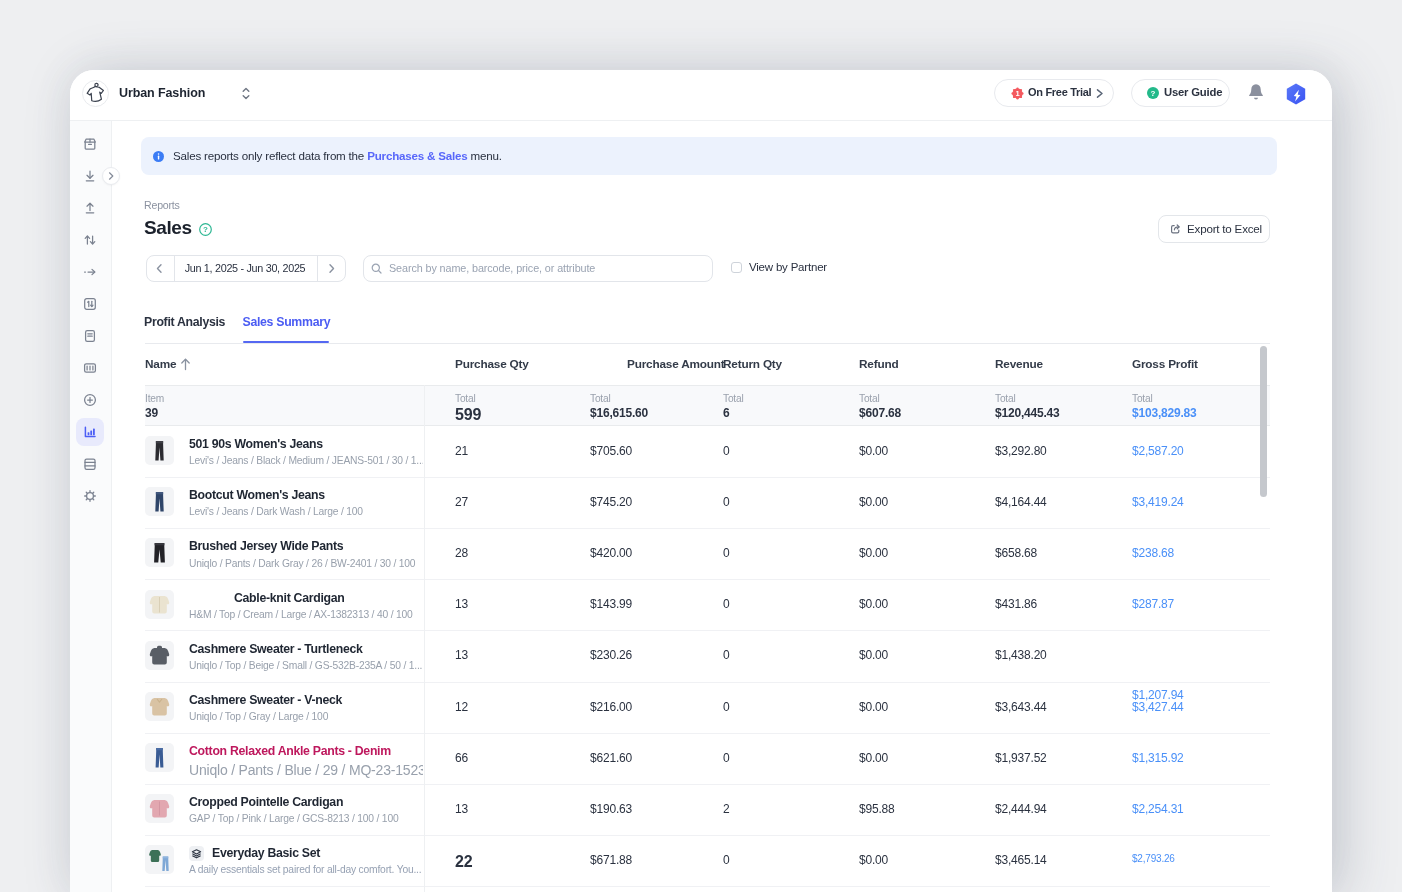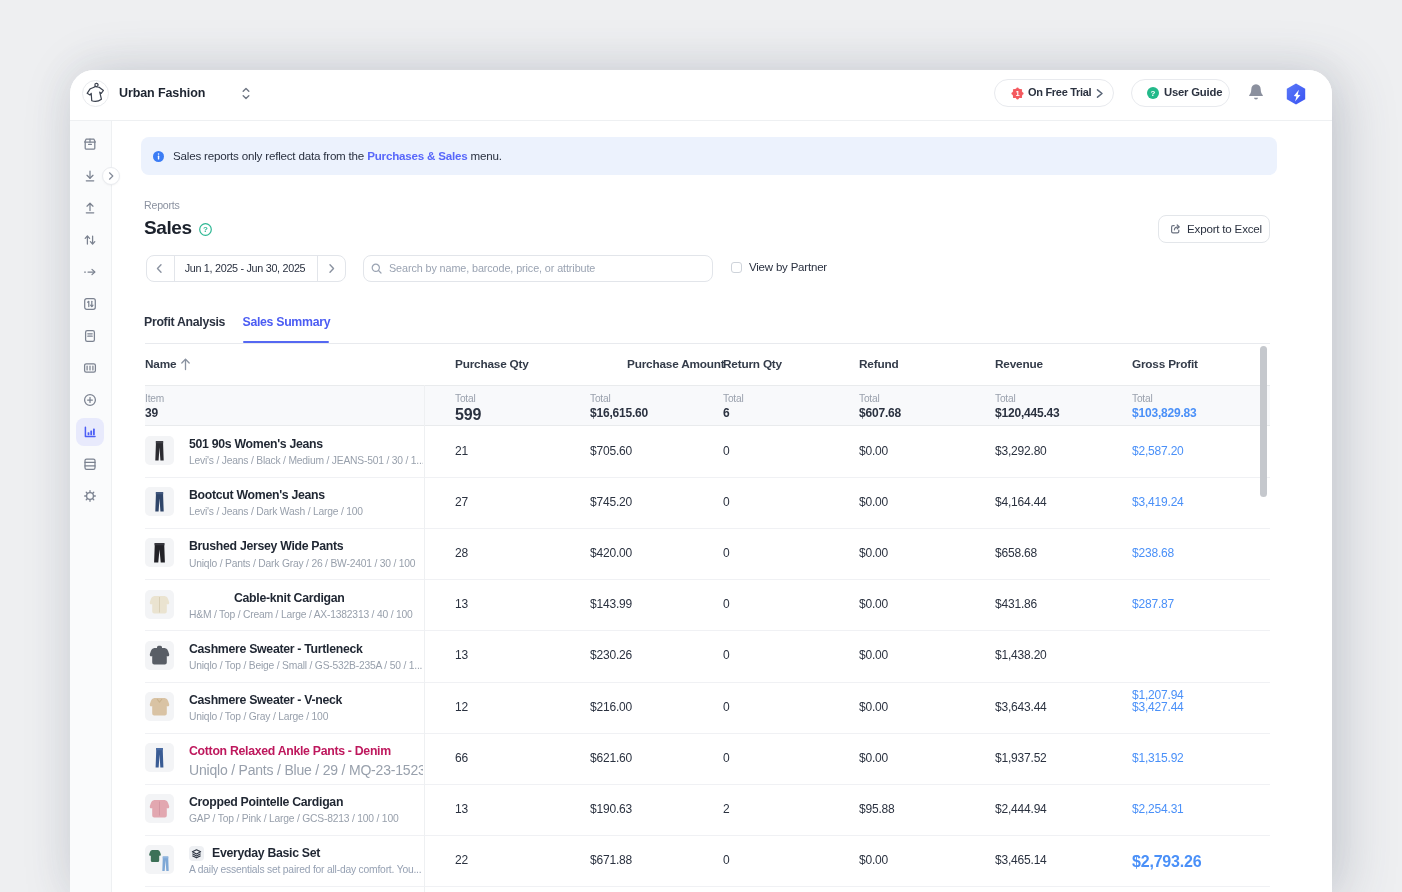--- a/index.html
+++ b/index.html
@@ -365,20 +365,20 @@
 <div class="abs" style="left:189px;top:846.4px;width:15px;height:15px;border-radius:4px;background:#eef0f3;"></div>
 <svg class="abs" style="left:191px;top:848.4px" width="11" height="11" viewBox="0 0 16 16">
 <g fill="none" stroke="#2f3745" stroke-width="1.6" stroke-linejoin="round">
 <path d="M8 2.5 L14 5.6 L8 8.7 L2 5.6 Z"></path>
       <path d="M2 8.4 L8 11.5 L14 8.4"></path>
       <path d="M2 11.2 L8 14.3 L14 11.2"></path>
     </g>
   </svg>
 <div class="txt" style="left:212px;top:846.3px;font-size:12.3px;font-weight:600;color:#1f2632;letter-spacing:-0.3px;">Everyday Basic Set</div>
 <div class="txt" style="left:189px;top:864.4px;font-size:10.3px;font-weight:400;color:#96a1b3;letter-spacing:-0.2px;width:234px;overflow:hidden;">A daily essentials set paired for all-day comfort. You...</div>
-<div class="txt" style="left:455px;top:853.0px;font-size:12px;font-weight:400;color:#2b3240;letter-spacing:-0.2px;text-align:right;">22</div>
+<div class="txt" style="left:455px;top:853.0px;font-size:16px;font-weight:700;color:#2b3240;letter-spacing:-0.2px;text-align:right;">22</div>
 <div class="txt" style="left:590px;top:853.0px;font-size:12px;font-weight:500;color:#2b3240;letter-spacing:-0.2px;">$671.88</div>
 <div class="txt" style="left:723px;top:853.0px;font-size:12px;font-weight:500;color:#2b3240;letter-spacing:-0.2px;">0</div>
 <div class="txt" style="left:859px;top:853.0px;font-size:12px;font-weight:500;color:#2b3240;letter-spacing:-0.2px;">$0.00</div>
 <div class="txt" style="left:995px;top:853.0px;font-size:12px;font-weight:500;color:#2b3240;letter-spacing:-0.2px;">$3,465.14</div>
-<div class="txt" style="left:1132px;top:853.0px;font-size:16px;font-weight:700;color:#4a90f8;letter-spacing:-0.2px;">$2,793.26</div>
+<div class="txt" style="left:1132px;top:853.0px;font-size:10px;font-weight:400;color:#4a90f8;letter-spacing:-0.2px;">$2,793.26</div>
 <div class="abs" style="left:145px;top:886.1px;width:1125px;height:1px;background:#f0f1f4;"></div>
 <div class="abs" style="left:424px;top:385px;width:1px;height:507px;background:#eef0f2;"></div>
 <div class="abs" style="left:1260px;top:346px;width:7px;height:151px;border-radius:3.5px;background:#c5c8cd;"></div>
 </body></html>

